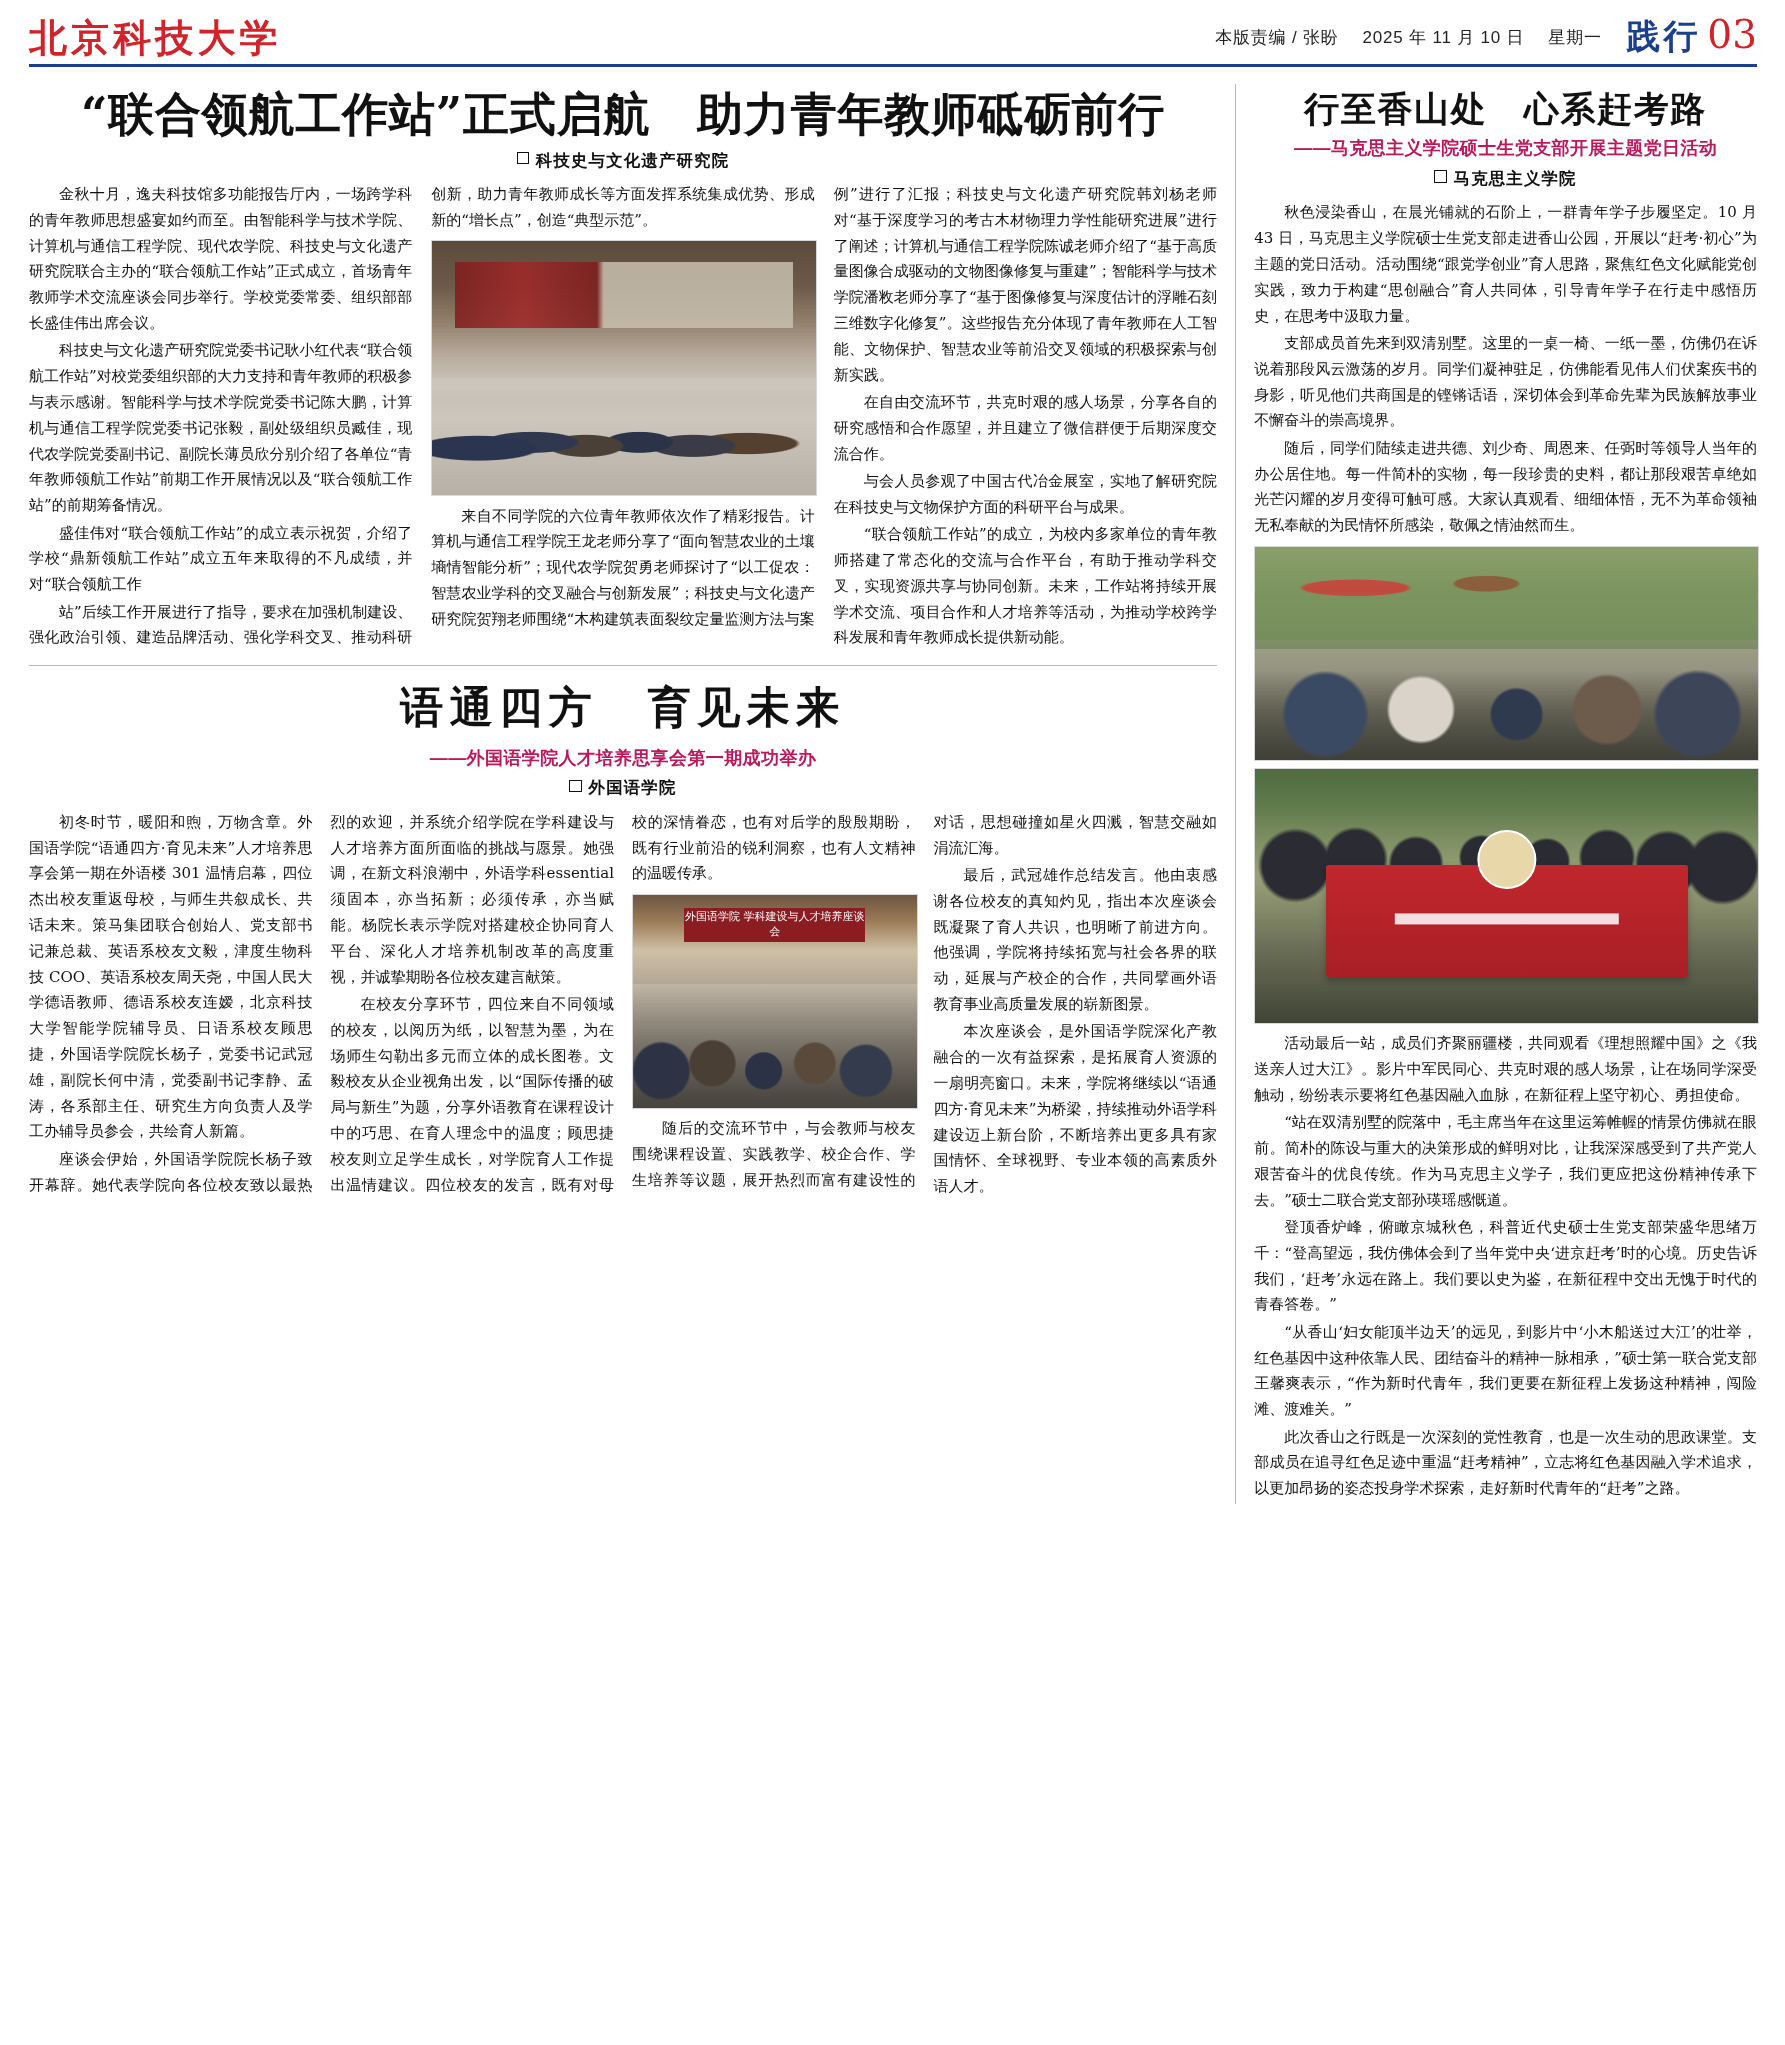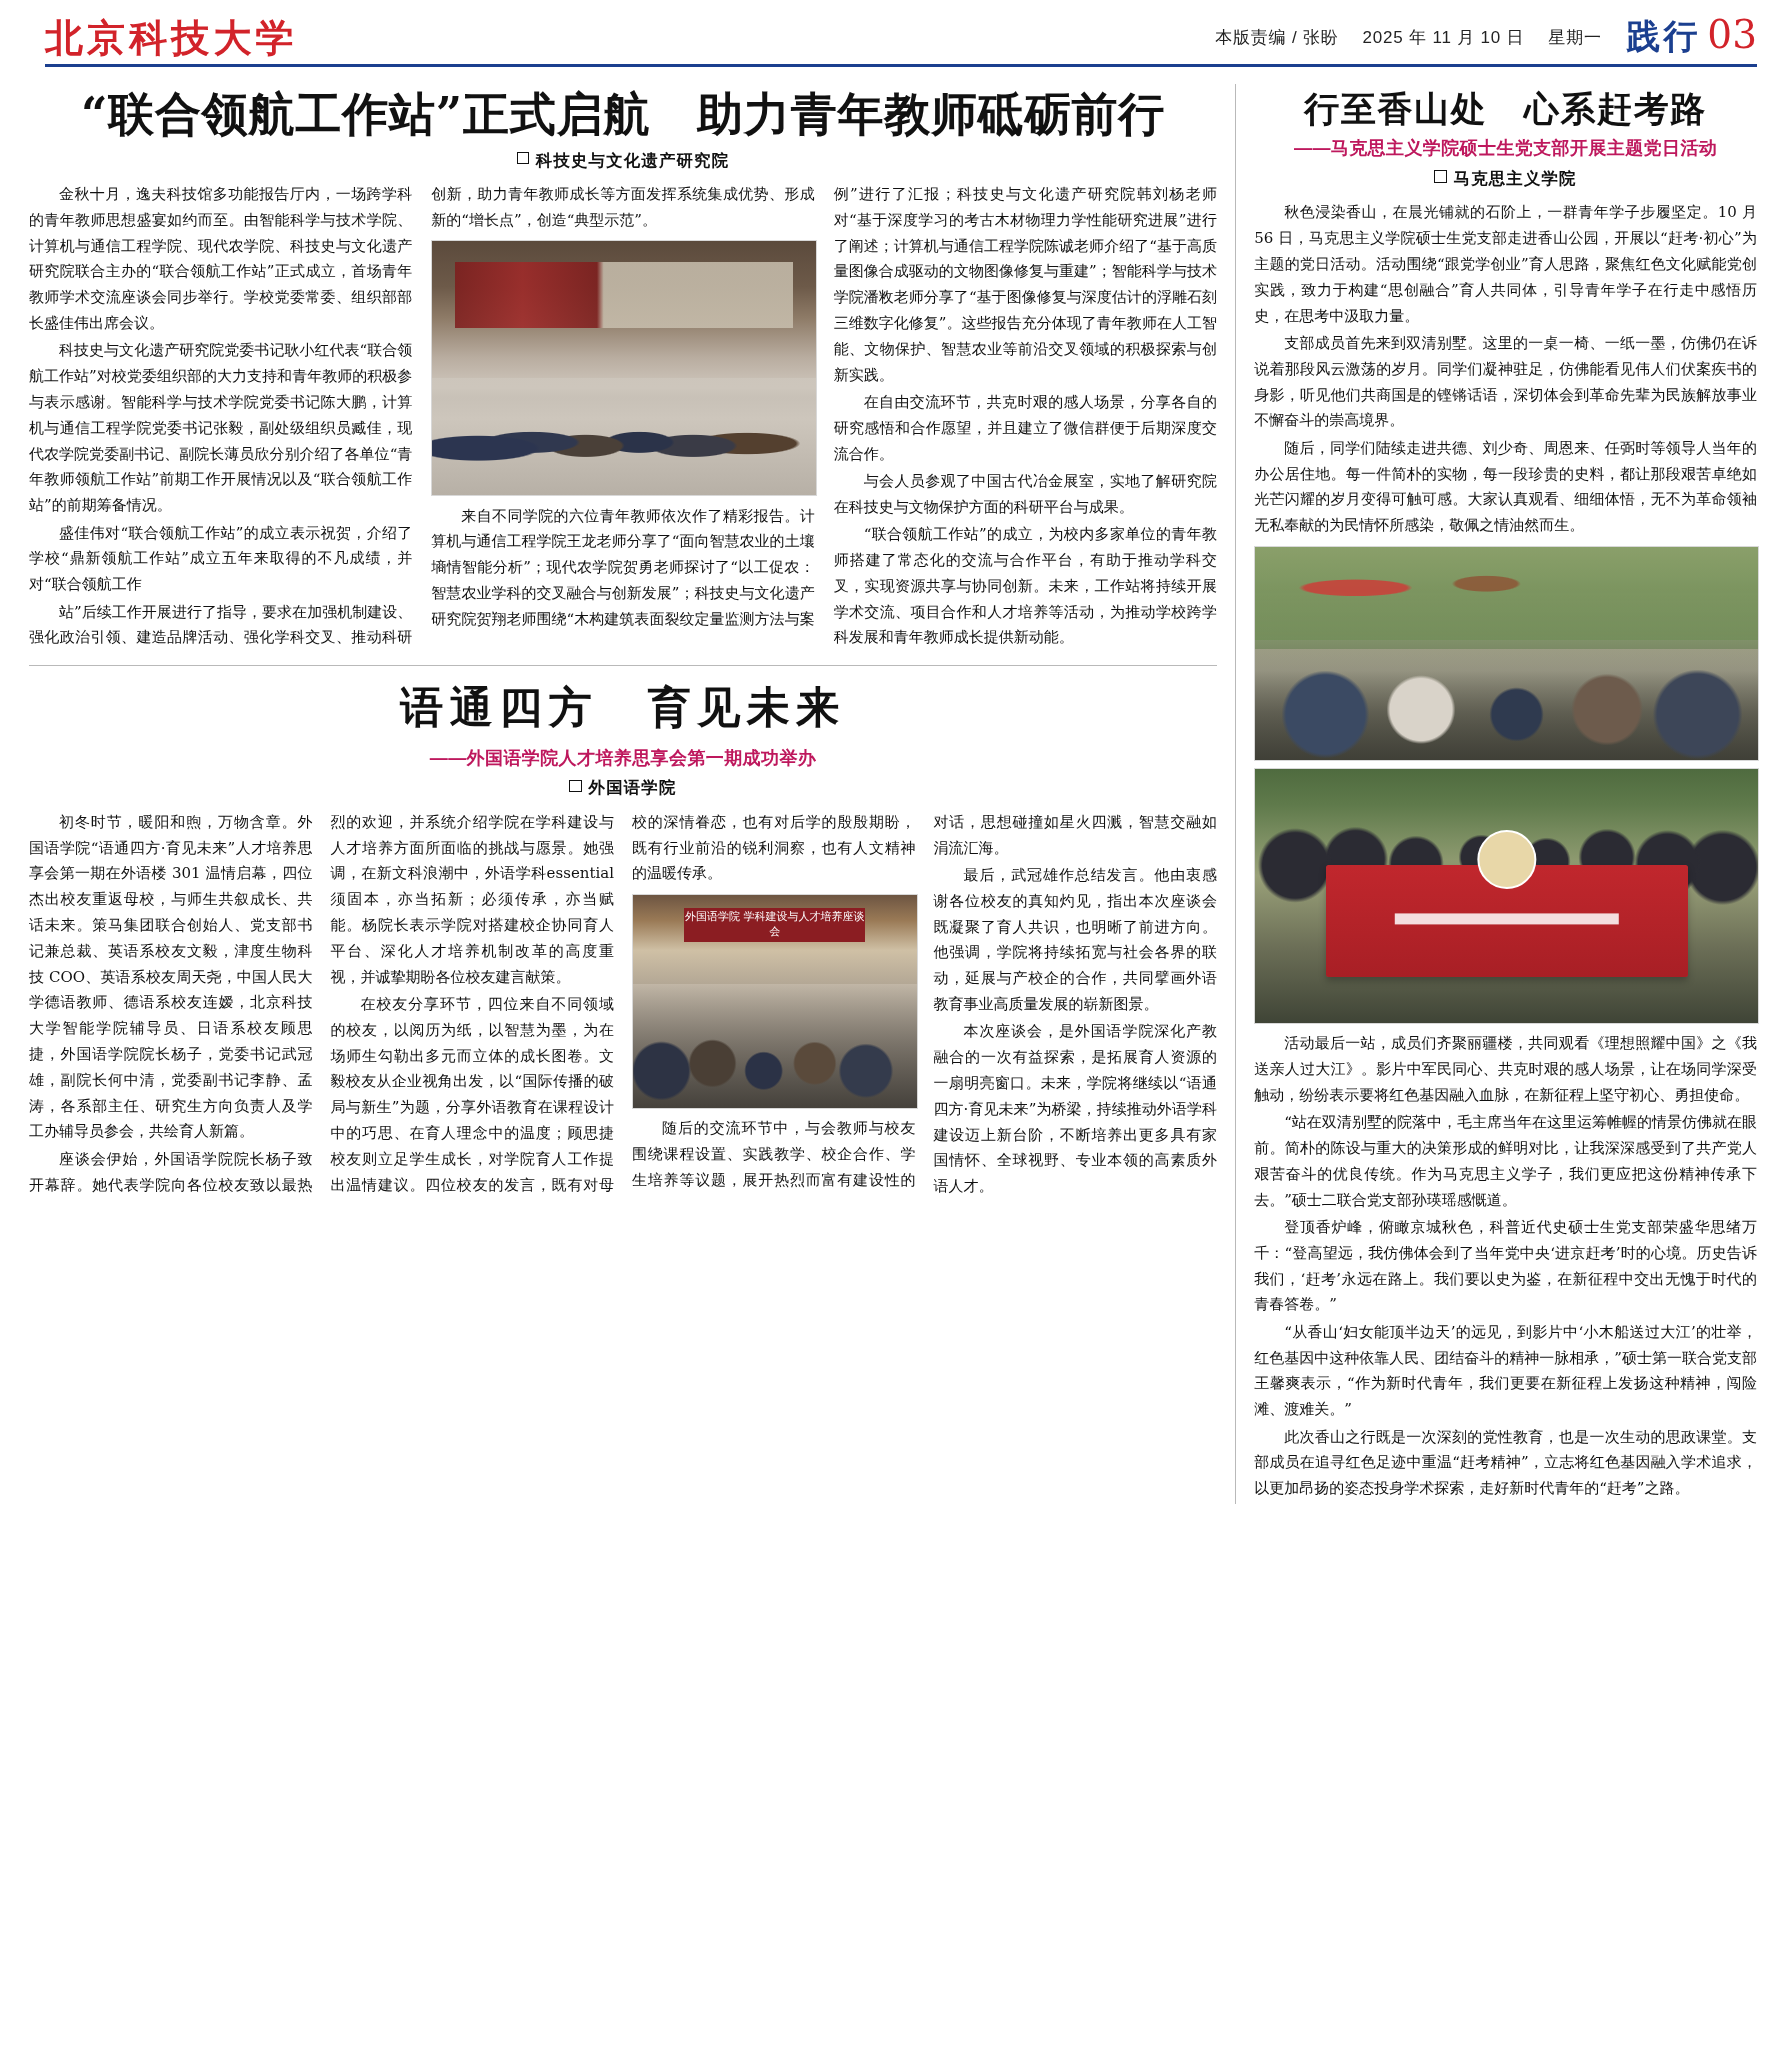--- a/index.html
+++ b/index.html
@@ -20,21 +20,20 @@
     position: relative;
   }
 
   
   .masthead {
     display: flex;
     align-items: flex-end;
     justify-content: space-between;
     border-bottom: 3.7px solid #1b3f8f;
     padding-bottom: 7.4px;
-    margin-left: 16px;
   }
   .masthead-left {
     display: flex;
     align-items: flex-end;
   }
   .paper-name {
     font-family: "DejaVu Serif", serif;
     font-size: 38px;
     font-weight: bold;
     color: #d2232a;
@@ -385,21 +384,21 @@
     <div class="vrule"></div>
 
     <div class="col-right">
       <div>
         <div class="headline-right">行至香山处　心系赶考路</div>
         <div class="subhead">——马克思主义学院硕士生党支部开展主题党日活动</div>
         <div class="byline">
           <span class="sq"></span><span>马克思主义学院</span>
         </div>
 
-        <p class="body">秋色浸染香山，在晨光铺就的石阶上，一群青年学子步履坚定。10 月 56 日，马克思主义学院硕士生党支部走进香山公园，开展以“赶考·初心”为主题的党日活动。活动围绕“跟党学创业”育人思路，聚焦红色文化赋能党创实践，致力于构建“思创融合”育人共同体，引导青年学子在行走中感悟历史，在思考中汲取力量。</p>
+        <p class="body">秋色浸染香山，在晨光铺就的石阶上，一群青年学子步履坚定。10 月 43 日，马克思主义学院硕士生党支部走进香山公园，开展以“赶考·初心”为主题的党日活动。活动围绕“跟党学创业”育人思路，聚焦红色文化赋能党创实践，致力于构建“思创融合”育人共同体，引导青年学子在行走中感悟历史，在思考中汲取力量。</p>
         <p class="body">支部成员首先来到双清别墅。这里的一桌一椅、一纸一墨，仿佛仍在诉说着那段风云激荡的岁月。同学们凝神驻足，仿佛能看见伟人们伏案疾书的身影，听见他们共商国是的铿锵话语，深切体会到革命先辈为民族解放事业不懈奋斗的崇高境界。</p>
         <p class="body">随后，同学们陆续走进共德、刘少奇、周恩来、任弼时等领导人当年的办公居住地。每一件简朴的实物，每一段珍贵的史料，都让那段艰苦卓绝如光芒闪耀的岁月变得可触可感。大家认真观看、细细体悟，无不为革命领袖无私奉献的为民情怀所感染，敬佩之情油然而生。</p>
 
         <div class="figure">
           <div class="ph ph-outdoor photo" style="height:213px;"></div>
         </div>
 
         <div class="figure">
           <div class="ph ph-group photo" style="height:254px;">
             <div class="heads"></div>

